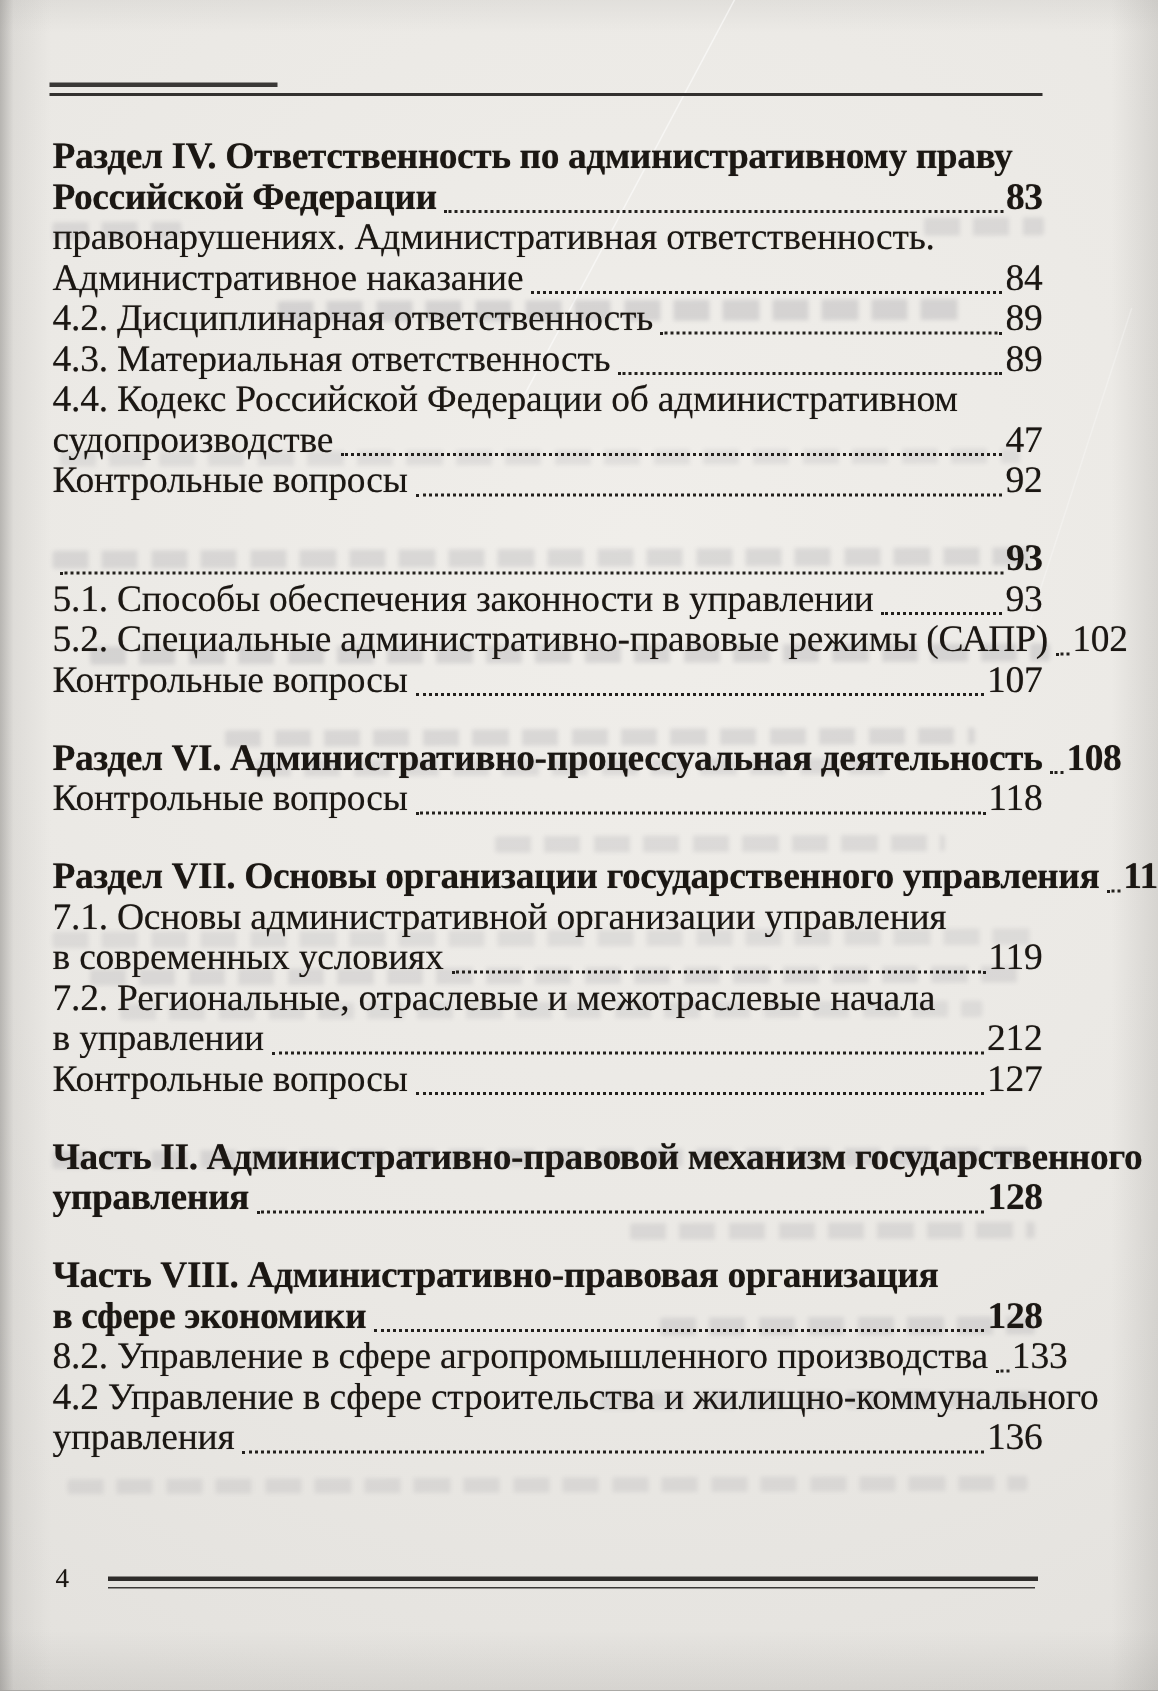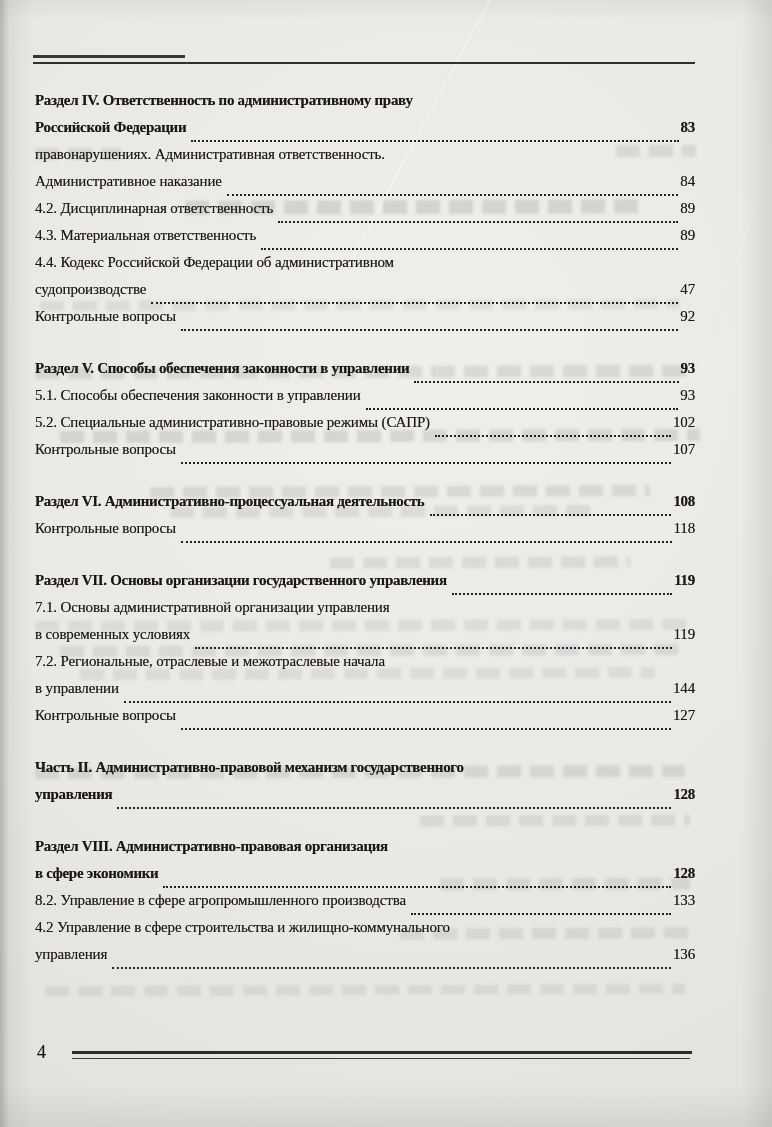--- a/index.html
+++ b/index.html
@@ -25,22 +25,22 @@
   
   .rule{position:absolute;background:#2d2b29;}
   .rule.top-short{left:33px;top:55px;width:152px;height:3px;background:#3a3836;}
   .rule.top-long{left:33px;top:62px;width:662px;height:2px;background:#33312f;}
 
   
   .toc{position:absolute;left:35px;top:92px;width:660px;color:#1b1713;}
   .section{margin:0 0 25px 0;}
   .section:last-child{margin-bottom:0;}
   .line{
-    display:flex;height:27px;
-    font-size:15px;letter-spacing:-0.15px;white-space:nowrap;
+    display:flex;align-items:flex-end;height:27px;
+    font-size:25px;letter-spacing:-0.15px;white-space:nowrap;
     text-shadow:0 0 0.5px rgba(25,20,15,0.55);
   }
   .line.bold{font-weight:bold;letter-spacing:-0.3px;}
   .line .t{flex:0 0 auto;}
   .line .dots{
     flex:1 1 auto;min-width:9px;align-self:flex-end;
     border-bottom:2.5px dotted #23201d;
     margin:0 2px 4px 5px;
   }
   .line .pg{flex:0 0 auto;}
@@ -126,21 +126,20 @@
           <span class="pg">47</span>
         </div>
         <div class="line">
           <span class="t">Контрольные вопросы</span>
           <span class="dots"></span>
           <span class="pg">92</span>
         </div>
       </div>
       <div class="section">
         <div class="line bold">
-          <span class="t">Раздел V. Способы обеспечения законности в управлении</span>
           <span class="dots"></span>
           <span class="pg">93</span>
         </div>
         <div class="line">
           <span class="t">5.1. Способы обеспечения законности в управлении</span>
           <span class="dots"></span>
           <span class="pg">93</span>
         </div>
         <div class="line">
           <span class="t">5.2. Специальные административно-правовые режимы (САПР)</span>
@@ -178,41 +177,41 @@
           <span class="t">в современных условиях</span>
           <span class="dots"></span>
           <span class="pg">119</span>
         </div>
         <div class="line">
           <span class="t">7.2. Региональные, отраслевые и межотраслевые начала</span>
         </div>
         <div class="line">
           <span class="t">в управлении</span>
           <span class="dots"></span>
-          <span class="pg">144</span>
+          <span class="pg">212</span>
         </div>
         <div class="line">
           <span class="t">Контрольные вопросы</span>
           <span class="dots"></span>
           <span class="pg">127</span>
         </div>
       </div>
       <div class="section">
         <div class="line bold">
           <span class="t">Часть II. Административно-правовой механизм государственного</span>
         </div>
         <div class="line bold">
           <span class="t">управления</span>
           <span class="dots"></span>
           <span class="pg">128</span>
         </div>
       </div>
       <div class="section">
         <div class="line bold">
-          <span class="t">Раздел VIII. Административно-правовая организация</span>
+          <span class="t">Часть VIII. Административно-правовая организация</span>
         </div>
         <div class="line bold">
           <span class="t">в сфере экономики</span>
           <span class="dots"></span>
           <span class="pg">128</span>
         </div>
         <div class="line">
           <span class="t">8.2. Управление в сфере агропромышленного производства</span>
           <span class="dots"></span>
           <span class="pg">133</span>

